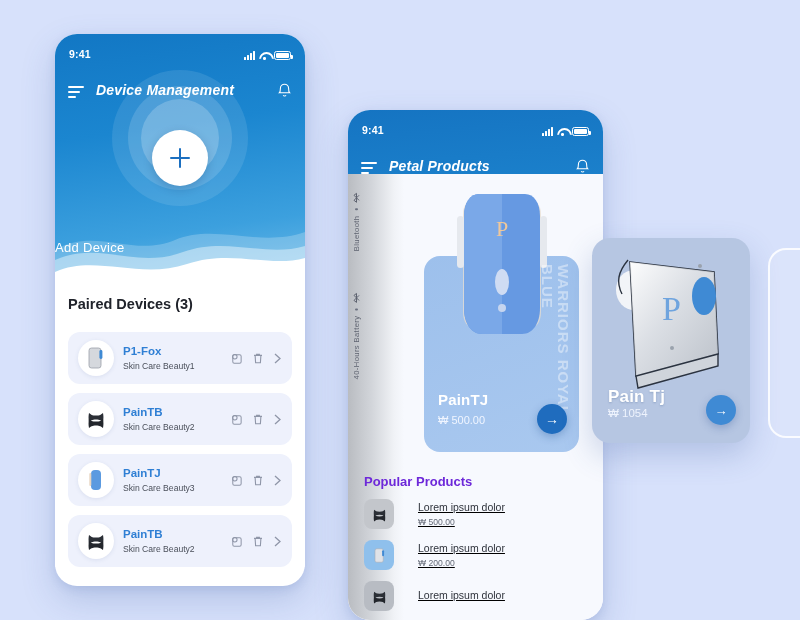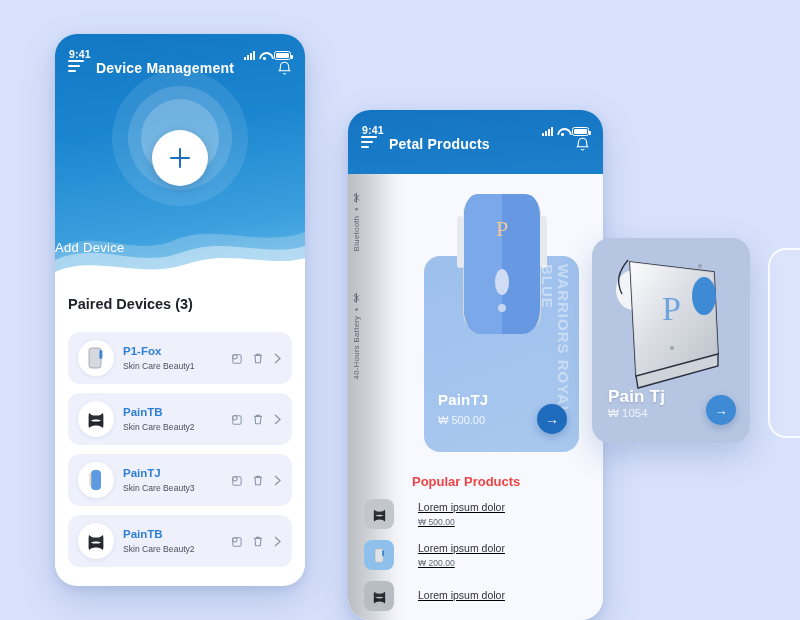--- a/index.html
+++ b/index.html
@@ -54,22 +54,22 @@
     content:""; position:absolute; left:1px; top:1px; bottom:1px; right:1px;
     background:#fff; border-radius:1px;
   }
   .batt::after{
     content:""; position:absolute; right:-3px; top:2.5px;
     width:1.6px; height:4px; background:#fff; border-radius:0 1px 1px 0;
   }
 
   
   .appbar {
-    height:38px; display:flex; align-items:flex-start;
-    padding:0 13px; color:#fff; gap:12px;
+    height:38px; display:flex; align-items:flex-end;
+    padding:0 13px; color:#fff; gap:12px;font-style:italic;
   }
   .hamburger { width:16px; display:flex; flex-direction:column; gap:3.2px; cursor:pointer; }
   .hamburger span { display:block; height:1.8px; background:#fff; border-radius:1px; }
   .hamburger span:nth-child(1){width:16px;}
   .hamburger span:nth-child(2){width:12px;}
   .hamburger span:nth-child(3){width:8px;}
   .appbar-title { font-size:14px; font-weight:bold; letter-spacing:.2px; flex:1; }
   .bell { width:15px; height:16px; position:relative; cursor:pointer; }
   .bell svg { display:block; }
 
@@ -166,21 +166,21 @@
     color:#fff; font-size:14px; cursor:pointer;
     box-shadow:0 3px 8px rgba(20,70,140,.30);
   }
   .device-img {
     position:absolute; left:50%; transform:translateX(-50%);
     top:-66px; width:98px; height:150px;
   }
 
   
   .pop-wrap { position:absolute; left:0; right:0; top:300px; padding:0 16px; }
-  .pop-title { font-size:13px; font-weight:bold; color:#ef4444; margin-bottom:10px;margin-left:48px; }
+  .pop-title { font-size:13px; font-weight:bold; color:#6d28d9; margin-bottom:10px; }
   .pop-row { display:flex; align-items:center; gap:24px; margin-bottom:11px; cursor:pointer;text-decoration:underline; }
   .pop-thumb {
     width:30px; height:30px; border-radius:8px; flex:0 0 30px;
     display:flex; align-items:center; justify-content:center;
   }
   .pop-name { font-size:10.5px; color:#2f333c; line-height:1.3; }
   .pop-price { font-size:8.6px; color:#646a77; margin-top:2px; }
 
   
   #card3 {

